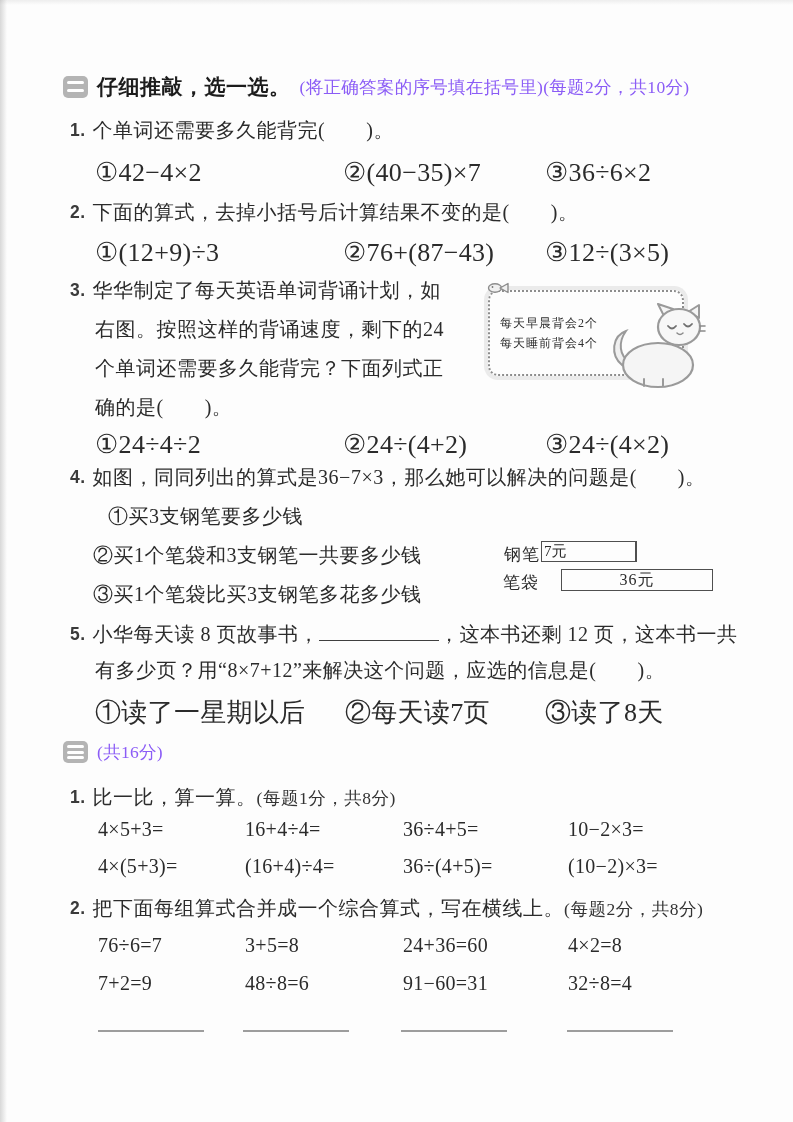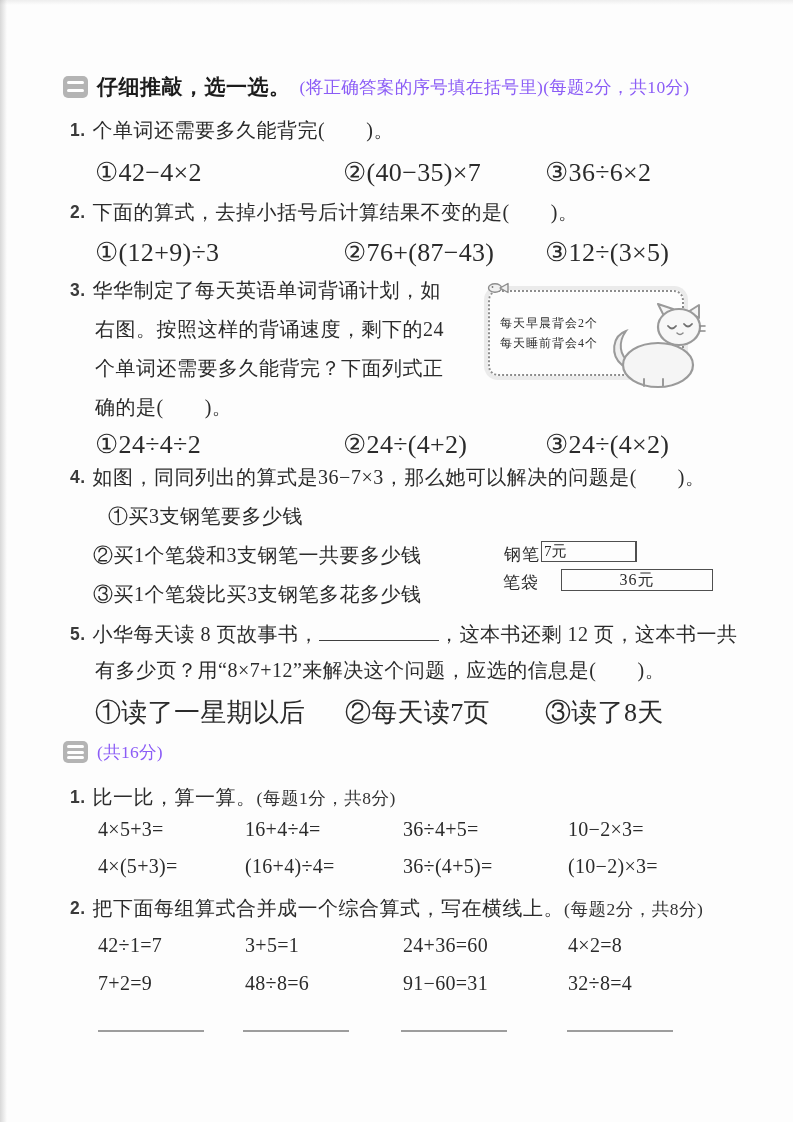--- a/index.html
+++ b/index.html
@@ -159,22 +159,22 @@
 <span class="abs math" style="left:403px;top:818px;">36÷4+5=</span>
 <span class="abs math" style="left:568px;top:818px;">10−2×3=</span>
 <span class="abs math" style="left:98px;top:855px;">4×(5+3)=</span>
 <span class="abs math" style="left:245px;top:855px;">(16+4)÷4=</span>
 <span class="abs math" style="left:403px;top:855px;">36÷(4+5)=</span>
 <span class="abs math" style="left:568px;top:855px;">(10−2)×3=</span>
 
 <div class="abs qline" style="left:70px;top:895px;text-align:center;">
   <span class="qnum">2.</span><span>把下面每组算式合并成一个综合算式，写在横线上。</span><span class="subnote">(每题2分，共8分)</span>
 </div>
-<span class="abs math" style="left:98px;top:934px;">42÷1=7</span>
-<span class="abs math" style="left:245px;top:934px;">3+5=1</span>
+<span class="abs math" style="left:98px;top:934px;">76÷6=7</span>
+<span class="abs math" style="left:245px;top:934px;">3+5=8</span>
 <span class="abs math" style="left:403px;top:934px;text-align:center;">24+36=60</span>
 <span class="abs math" style="left:568px;top:934px;">4×2=8</span>
 <span class="abs math" style="left:98px;top:972px;">7+2=9</span>
 <span class="abs math" style="left:245px;top:972px;">48÷8=6</span>
 <span class="abs math" style="left:403px;top:972px;">91−60=31</span>
 <span class="abs math" style="left:568px;top:972px;">32÷8=4</span>
 
 <div class="abs ansline" style="left:98px;"></div>
 <div class="abs ansline" style="left:243px;"></div>
 <div class="abs ansline" style="left:401px;"></div>

